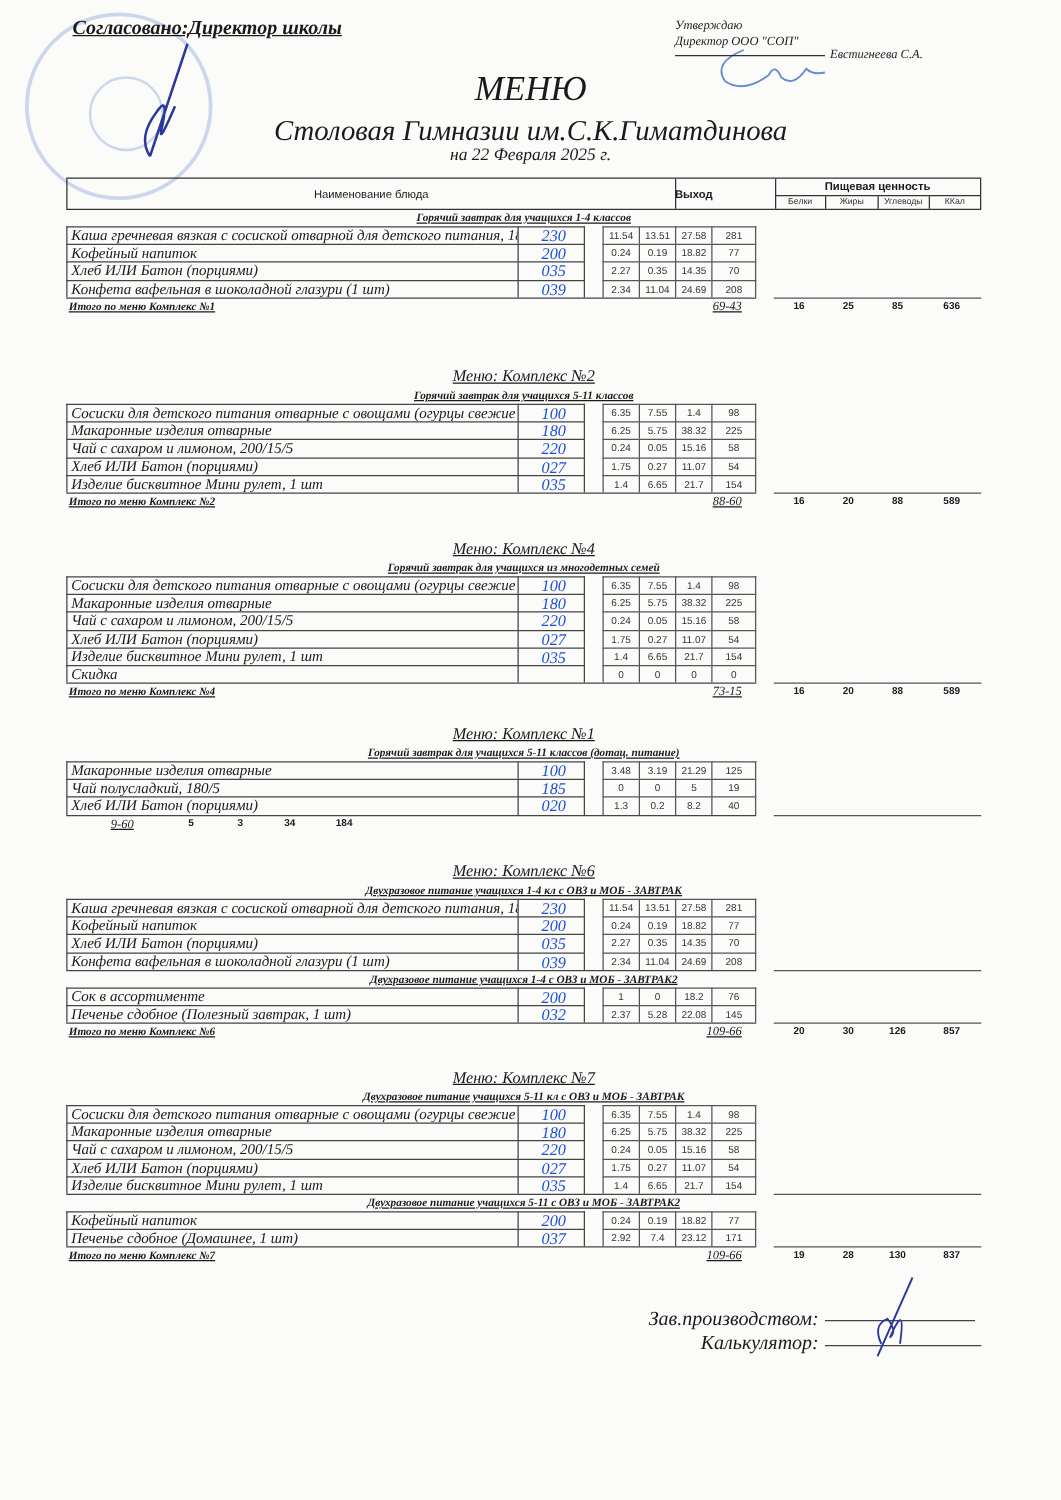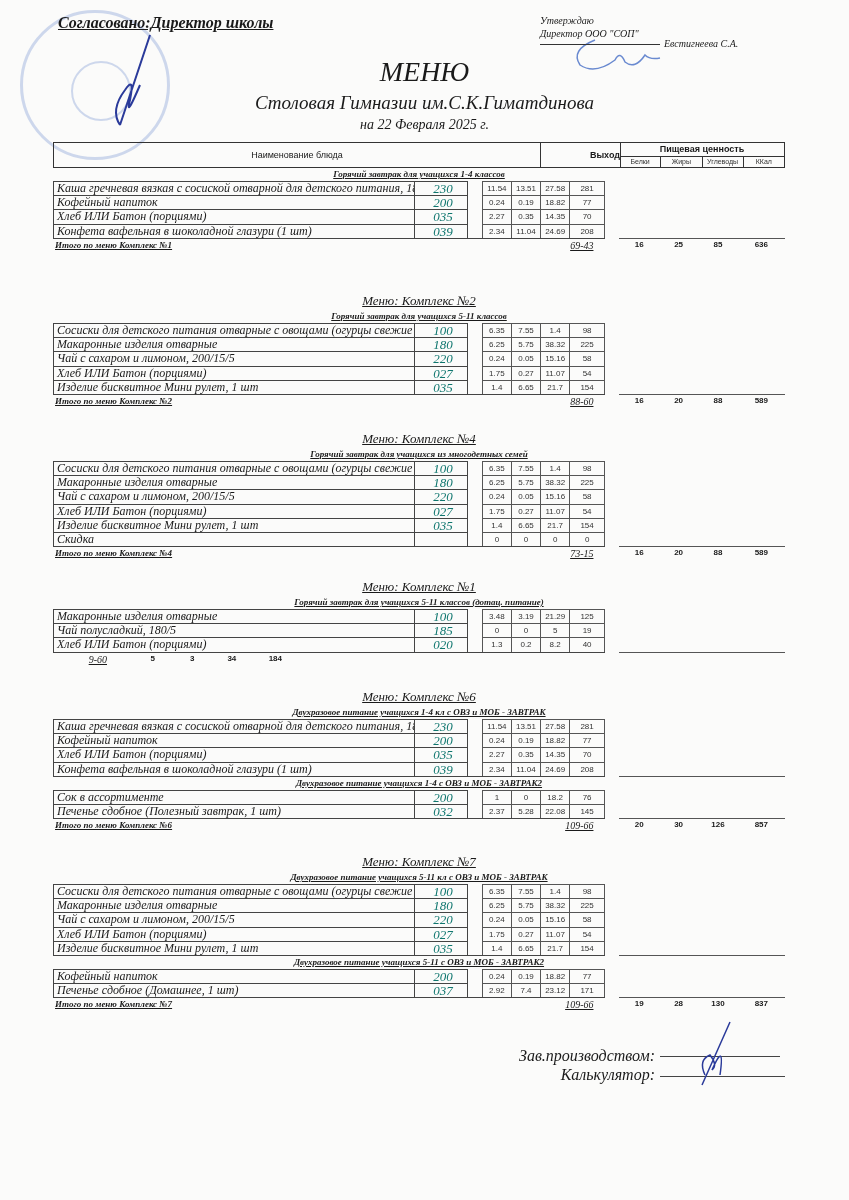--- a/index.html
+++ b/index.html
@@ -10,43 +10,43 @@
   .approved-right { left:540px; top:14px; font-size:10px; font-style:italic; line-height:13px; }
   .sign-line { position:absolute; left:540px; top:44px; width:120px; border-bottom:1px solid #333; }
   .director-name { position:absolute; left:664px; top:38px; font-size:10px; font-style:italic; }
   .stamp { position:absolute; left:20px; top:10px; width:150px; height:150px; border-radius:50%;
            border:3px solid rgba(120,150,210,0.35); box-sizing:border-box; }
   .stamp-inner { position:absolute; left:48px; top:48px; width:56px; height:56px; border-radius:50%;
            border:2px solid rgba(120,150,210,0.35); }
   .sig { position:absolute; }
   .title { position:absolute; left:0; width:849px; text-align:center; font-style:italic; }
   .t1 { top:56px; font-size:28px; }
-  .t2 { top:92px; font-size:19px; }
+  .t2 { top:92px; font-size:23px; }
   .t3 { top:117px; font-size:14px; }
 
   .hdr { position:absolute; left:53px; top:142px; width:732px; height:26px; border:1px solid #333; box-sizing:border-box;
          font-family:"Liberation Sans", sans-serif; }
   .hdr-name { position:absolute; left:0; top:0; width:486px; height:24px; border-right:1px solid #333;
               font-size:9px; font-weight:normal; text-align:center; line-height:24px; }
   .hdr-out { position:absolute; left:486px; top:0; width:80px; height:24px; border-right:1px solid #333;
-             font-size:9px; font-weight:bold; text-align:right; line-height:24px; }
+             font-size:9px; font-weight:bold; text-align:left; line-height:24px; }
   .hdr-nv { position:absolute; left:566px; top:0; width:164px; height:24px; }
   .hdr-nv-title { height:13px; font-size:9px; font-weight:bold; text-align:center; line-height:13px; border-bottom:1px solid #333; }
   .hdr-sub { display:flex; height:10px; }
   .hdr-sub span { flex:1; font-size:7px; text-align:center; line-height:10px; border-right:1px solid #333; color:#333; }
   .hdr-sub span:last-child { border-right:none; }
 
   .section { position:absolute; left:53px; width:732px; }
   .sec-title { text-align:center; font-size:13px; font-style:italic; text-decoration:underline; height:18px; line-height:18px; }
   .sub-title { text-align:center; font-size:9px; font-style:italic; font-weight:bold; text-decoration:underline; height:13px; line-height:13px; }
   .row { position:relative; height:14.2px; display:flex; align-items:stretch; }
   .cell-name { width:486px; border:1px solid #444; border-bottom:none; box-sizing:border-box; font-size:12px; font-style:italic;
                padding-left:3px; line-height:13px; white-space:nowrap; overflow:hidden; }
   .cell-out { width:66px; border-top:1px solid #444; border-right:1px solid #444; box-sizing:border-box; font-size:13px; font-style:italic;
-              text-align:right; padding-right:14px; line-height:13px; color:#0f766e; }
+              text-align:right; padding-right:14px; line-height:13px; color:#1d4ed8; }
   .cell-nv { display:flex; margin-left:14px; width:166px; }
   .cell-nv span { flex:1; border:1px solid #555; border-right:none; border-bottom:none; font-family:"Liberation Sans", sans-serif;
                   font-size:8px; text-align:center; line-height:13px; color:#333; }
   .cell-nv span:last-child { border-right:1px solid #555; flex:1.2; }
   .rows-block { border-bottom:1px solid #444; width:552px; position:relative; }
   .nv-bottom { position:absolute; left:566px; bottom:-1px; width:166px; border-bottom:1px solid #555; }
   .total { height:13px; display:flex; font-family:"Liberation Serif", serif; }
   .total-label { width:486px; font-size:9px; font-style:italic; font-weight:bold; text-decoration:underline; padding-left:2px; line-height:13px; }
   .total-out { width:66px; font-size:10px; font-style:italic; text-decoration:underline; text-align:right; padding-right:12px; box-sizing:border-box; line-height:13px; }
   .total-nv { display:flex; margin-left:14px; width:166px; }

